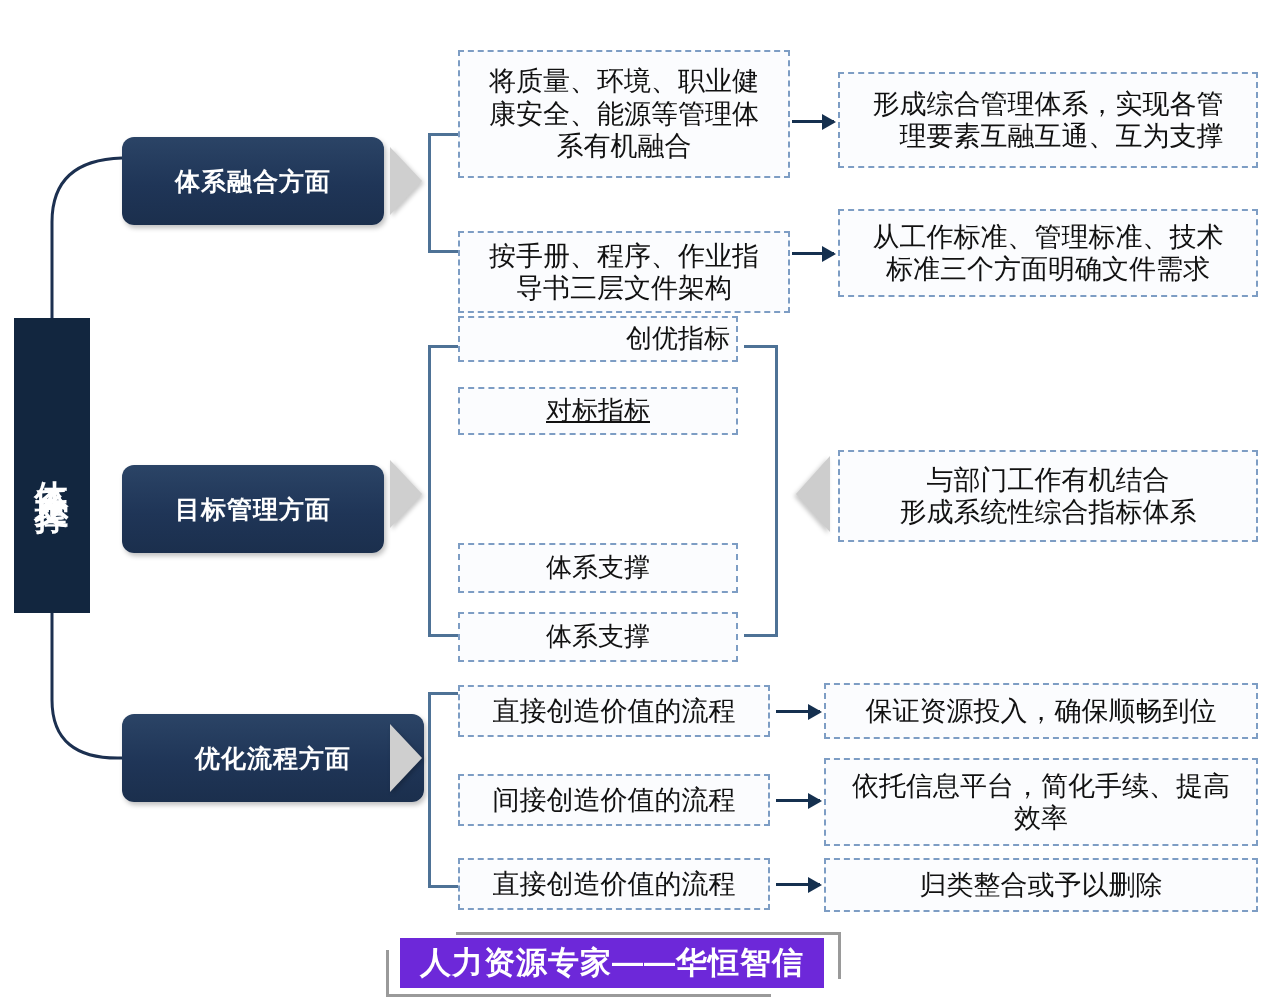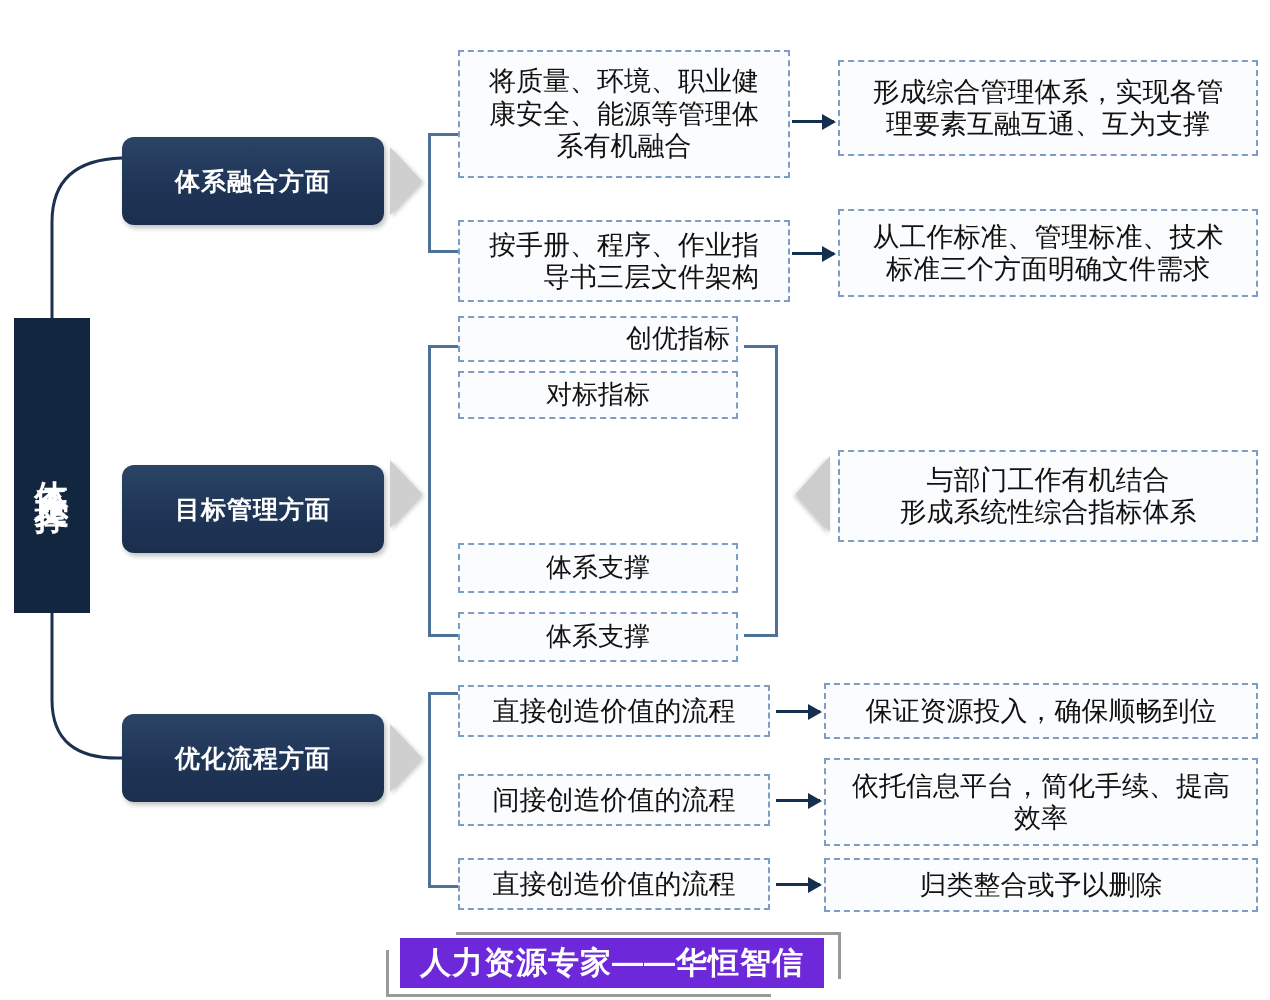--- a/index.html
+++ b/index.html
@@ -136,26 +136,26 @@
     <i class="h" style="left:0;top:0;width:34px;"></i>
     <i class="h" style="left:0;top:117px;width:34px;"></i>
   </div>
 
   <div class="dbox" style="left:458px;top:50px;width:332px;height:128px;">
     <span>将质量、环境、职业健
 康安全、能源等管理体
 系有机融合</span>
   </div>
   <div class="arrow" style="left:792px;top:120px;width:42px;"></div>
-  <div class="dbox" style="left:838px;top:60px;width:420px;height:96px;">
+  <div class="dbox" style="left:838px;top:72px;width:420px;height:96px;text-align:right;">
     <span>形成综合管理体系，实现各管
 理要素互融互通、互为支撑</span>
   </div>
 
-  <div class="dbox" style="left:458px;top:220px;width:332px;height:82px;text-align:right;">
+  <div class="dbox" style="left:458px;top:231px;width:332px;height:82px;">
     <span>按手册、程序、作业指
 导书三层文件架构</span>
   </div>
   <div class="arrow" style="left:792px;top:252px;width:42px;"></div>
   <div class="dbox" style="left:838px;top:209px;width:420px;height:88px;">
     <span>从工作标准、管理标准、技术
 标准三个方面明确文件需求</span>
   </div>
 
   <div class="pill" style="left:122px;top:465px;width:262px;height:88px;">
@@ -165,21 +165,21 @@
 
   <div class="brk" style="left:428px;top:345px;width:34px;height:292px;">
     <i class="v" style="left:0;top:0;height:292px;"></i>
     <i class="h" style="left:0;top:0;width:34px;"></i>
     <i class="h" style="left:0;top:289px;width:34px;"></i>
   </div>
 
   <div class="dbox sm" style="left:458px;top:316px;width:280px;height:46px;justify-content:flex-end;">
     <span>创优指标</span>
   </div>
-  <div class="dbox sm" style="left:458px;top:371px;width:280px;height:48px;">
+  <div class="dbox sm" style="left:458px;top:387px;width:280px;height:48px;text-decoration:underline;">
     <span>对标指标</span>
   </div>
   <div class="dbox sm" style="left:458px;top:543px;width:280px;height:50px;">
     <span>体系支撑</span>
   </div>
   <div class="dbox sm" style="left:458px;top:612px;width:280px;height:50px;">
     <span>体系支撑</span>
   </div>
 
   <div class="brk" style="left:744px;top:345px;width:34px;height:292px;">
@@ -188,21 +188,21 @@
     <i class="h" style="left:0;top:289px;width:34px;"></i>
   </div>
 
   <div class="gtri-l" style="left:796px;top:456px;"></div>
 
   <div class="dbox" style="left:838px;top:450px;width:420px;height:92px;">
     <span>与部门工作有机结合
 形成系统性综合指标体系</span>
   </div>
 
-  <div class="pill" style="left:122px;top:714px;width:262px;height:88px;font-family:Liberation Serif, serif;">
+  <div class="pill" style="left:122px;top:714px;width:302px;height:88px;font-family:Liberation Serif, serif;">
     <span>优化流程方面</span>
   </div>
   <div class="gtri-r" style="left:390px;top:724px;"></div>
 
   <div class="brk" style="left:428px;top:692px;width:34px;height:196px;">
     <i class="v" style="left:0;top:0;height:196px;"></i>
     <i class="h" style="left:0;top:0;width:34px;"></i>
     <i class="h" style="left:0;top:193px;width:34px;"></i>
   </div>
 

